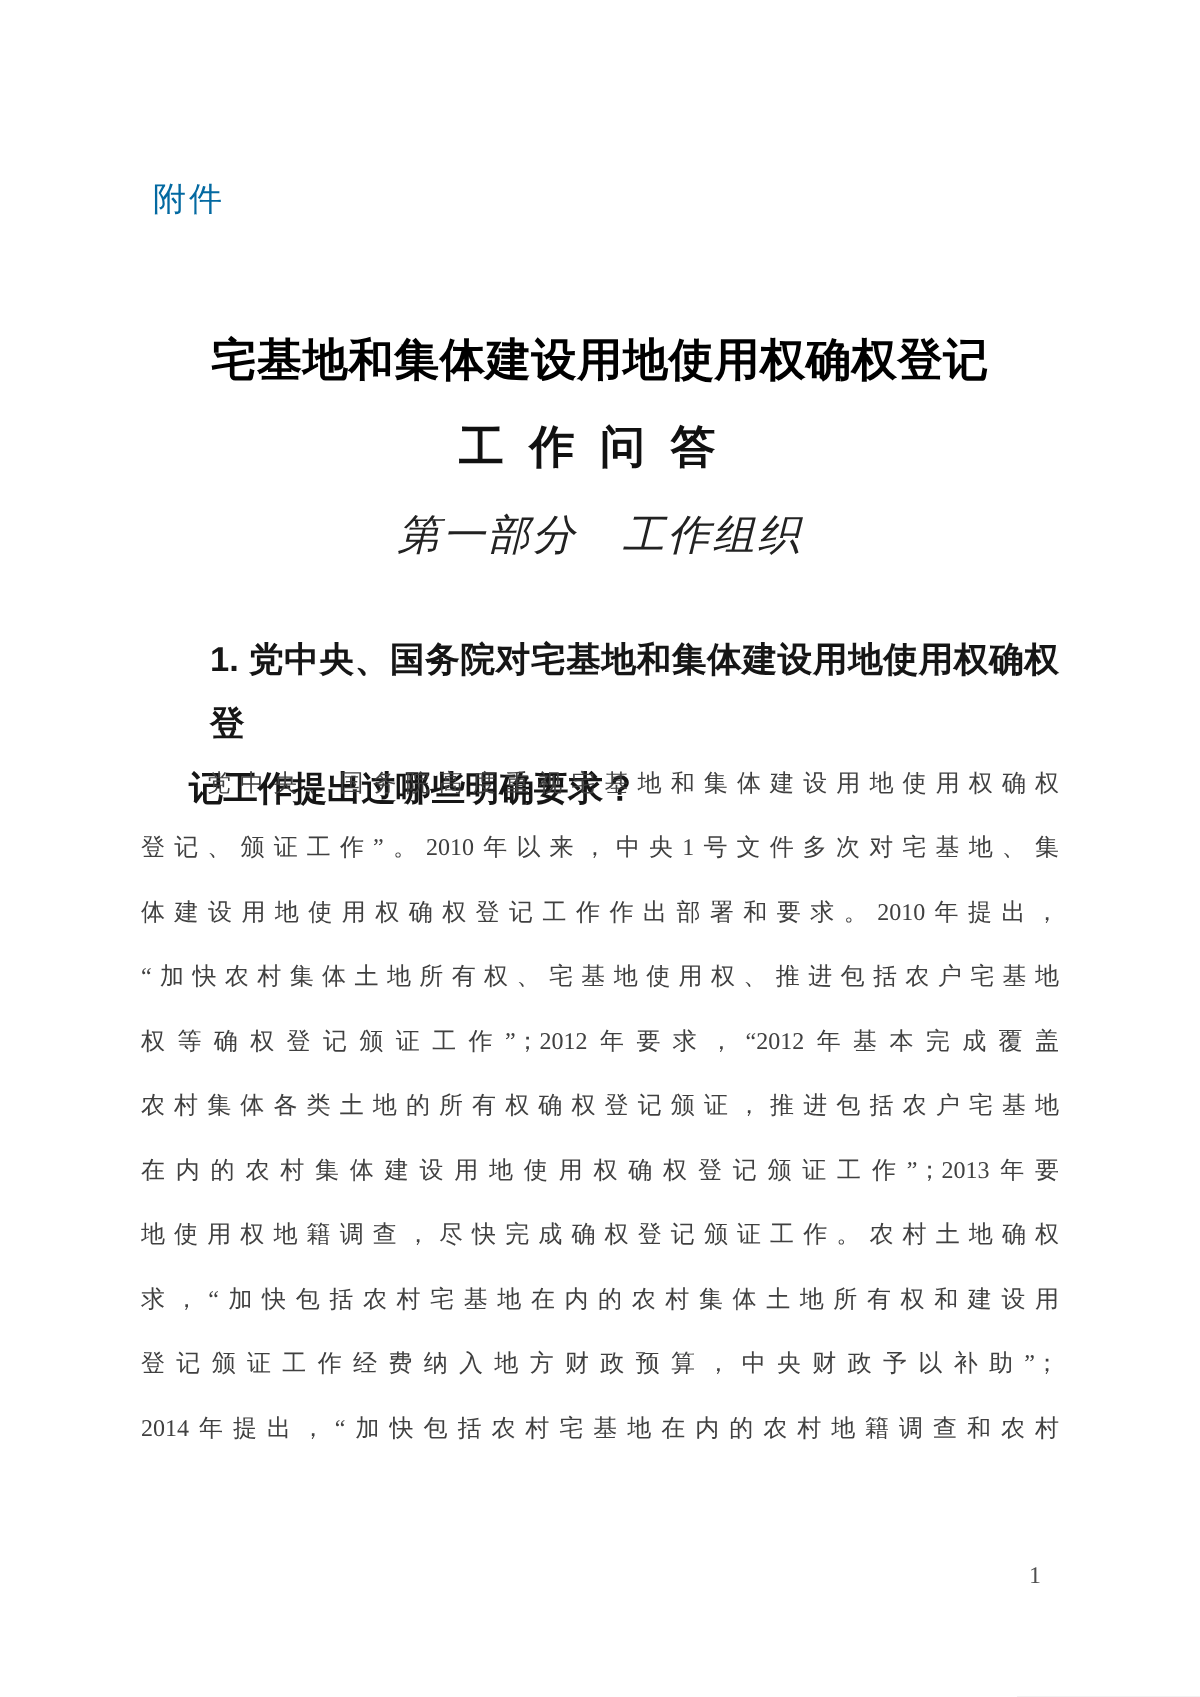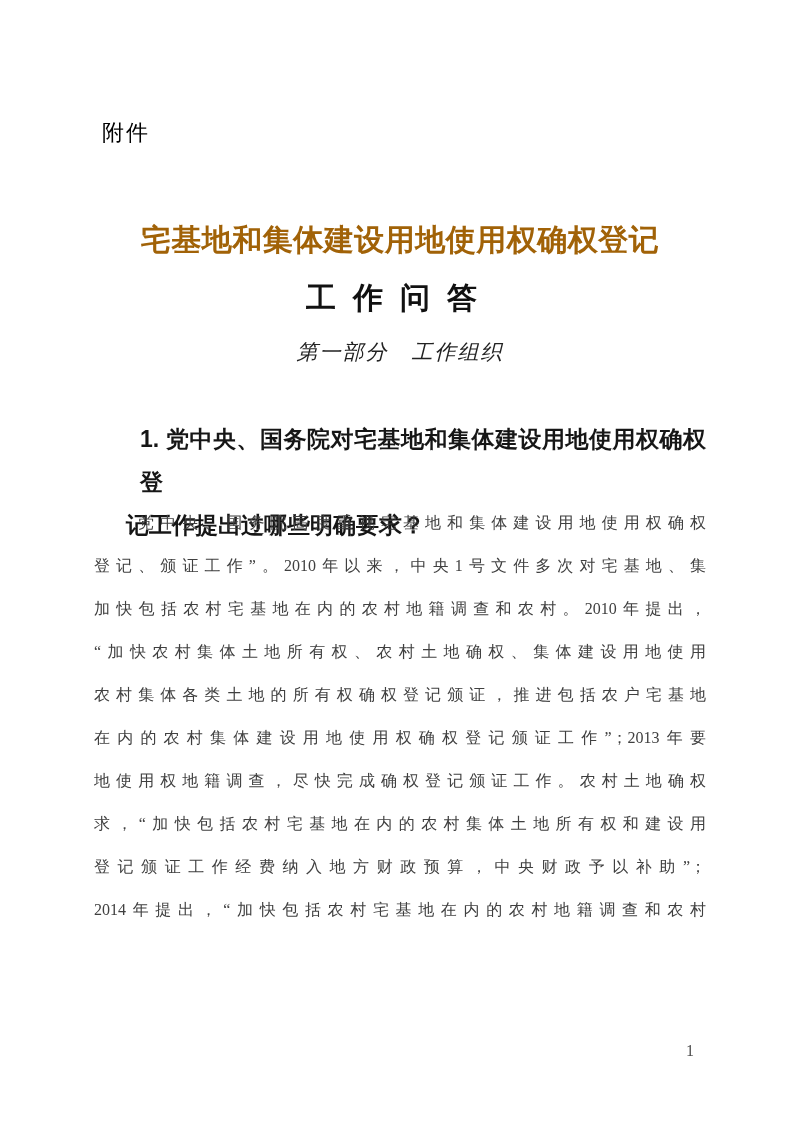--- a/index.html
+++ b/index.html
@@ -18,33 +18,33 @@
     overflow: hidden;
   }
   .attachment {
     position: absolute;
     left: 102px;
     top: 118px;
     font-family: "Liberation Sans", "DejaVu Sans", sans-serif;
     font-size: 22px;
     font-weight: 500;
     letter-spacing: 2px;
-    color: #000000;
+    color: #0369a1;
   }
   .doc-title-1 {
     position: absolute;
     left: 0;
     right: 0;
     top: 220px;
     text-align: center;
     font-family: "Liberation Sans", "DejaVu Sans", sans-serif;
     font-weight: 700;
     font-size: 30px;
     letter-spacing: 0.5px;
-    color: #a16207;
+    color: #000000;
   }
   .doc-title-2 {
     position: absolute;
     left: 0;
     right: 0;
     top: 278px;
     text-align: center;
     font-family: "Liberation Sans", "DejaVu Sans", sans-serif;
     font-weight: 700;
     font-size: 30px;
@@ -52,21 +52,21 @@
     color: #111;
   }
   .section-heading {
     position: absolute;
     left: 0;
     right: 0;
     top: 338px;
     text-align: center;
     font-family: "Liberation Serif", "DejaVu Serif", serif;
     font-style: italic;
-    font-size: 21px;
+    font-size: 28px;
     letter-spacing: 2px;
     color: #222;
   }
   .question {
     position: absolute;
     left: 94px;
     width: 612px;
     top: 418px;
     font-family: "Liberation Sans", "DejaVu Sans", sans-serif;
     font-weight: 700;
@@ -124,22 +124,23 @@
   <div class="section-heading">第一部分　工作组织</div>
 
   <div class="question">
     <div class="q-line-1">1. 党中央、国务院对宅基地和集体建设用地使用权确权登</div>
     <div class="q-line-2">记工作提出过哪些明确要求？</div>
   </div>
 
   <div class="body-text">
     <div class="body-line indent">党中央、国务院高度重视宅基地和集体建设用地使用权确权</div>
     <div class="body-line">登记、颁证工作”。2010年以来，中央1号文件多次对宅基地、集</div>
-    <div class="body-line">加快包括农村宅基地在内的农村地籍调查和农村。2010年提出，</div>
-    <div class="body-line">“加快农村集体土地所有权、农村土地确权、集体建设用地使用</div>
+    <div class="body-line">体建设用地使用权确权登记工作作出部署和要求。2010年提出，</div>
+    <div class="body-line">“加快农村集体土地所有权、宅基地使用权、推进包括农户宅基地</div>
+    <div class="body-line">权等确权登记颁证工作”；2012年要求，“2012年基本完成覆盖</div>
     <div class="body-line">农村集体各类土地的所有权确权登记颁证，推进包括农户宅基地</div>
     <div class="body-line">在内的农村集体建设用地使用权确权登记颁证工作”；2013年要</div>
     <div class="body-line">地使用权地籍调查，尽快完成确权登记颁证工作。农村土地确权</div>
     <div class="body-line">求，“加快包括农村宅基地在内的农村集体土地所有权和建设用</div>
     <div class="body-line">登记颁证工作经费纳入地方财政预算，中央财政予以补助”；</div>
     <div class="body-line">2014年提出，“加快包括农村宅基地在内的农村地籍调查和农村</div>
   </div>
 
   <div class="page-number">1</div>
 

